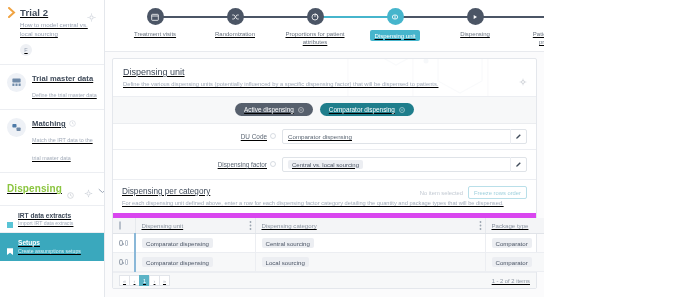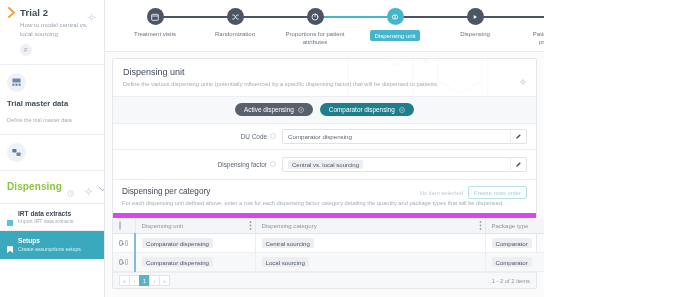--- a/index.html
+++ b/index.html
@@ -2,21 +2,21 @@
 <html><head>
 <meta charset="utf-8">
 <style>
   * { box-sizing: border-box; margin: 0; padding: 0; }
   html, body {
     width: 680px; height: 297px;
     font-family: "Liberation Sans", sans-serif;
     background: #ffffff;
     overflow: hidden;
   }
-  .app { display: flex; width: 544px; height: 297px; }
+  .app { display: flex; width: 544px; height: 297px; text-decoration: underline; }
 
   
   .sidebar {
     width: 105px; height: 297px;
     background: #ffffff;
     border-right: 1px solid #e4e7ec;
     display: flex; flex-direction: column;
     overflow: hidden;
     flex: none;
   }
@@ -43,21 +43,20 @@
     width: 12px; height: 12px; border-radius: 50%;
     background: #eef0f4; color: #98a2b3;
     font-size: 5.5px; display: flex; align-items: center; justify-content: center;
   }
 
   .nav-card {
     display: flex; gap: 6px; align-items: flex-start;
     padding: 8px 7px;
     border-bottom: 1px solid #eceef2;
     cursor: pointer;
-    flex-direction: column;
   }
   .nav-ico {
     width: 19px; height: 19px; border-radius: 50%;
     background: #eef1f6; flex: none;
     display: flex; align-items: center; justify-content: center;
   }
   .nav-txt { padding-top: 1px; min-width: 0; }
   .nav-title {
     font-size: 7.6px; font-weight: bold; color: #3f4a59; letter-spacing: .05px;
     display: flex; align-items: center; gap: 3px;
@@ -261,20 +260,32 @@
         <span class="nav-desc">Define the trial master data</span>
       </span>
     </div>
 
     <div class="nav-card">
       <span class="nav-ico">
         <svg width="11" height="11" viewBox="0 0 16 16">
             <rect x="2" y="3" width="6" height="5" rx="1" fill="#4e7ba8"></rect>
             <rect x="8" y="8" width="6" height="5" rx="1" fill="#6f8aa8"></rect>
           </svg>
+      </span>
+      <span class="nav-txt">
+        <span class="nav-title">
+          <span>Matching</span>
+          <span class="clk">
+            <svg width="7" height="7" viewBox="0 0 16 16">
+                <circle cx="8" cy="8" r="6.5" fill="none" stroke="#98a2b3" stroke-width="1.4"></circle>
+                <path d="M8 4 L8 8 L11 9.5" stroke="#98a2b3" stroke-width="1.4" fill="none"></path>
+              </svg>
+          </span>
+        </span>
+        <span class="nav-desc">Match the IRT data to the trial master data</span>
       </span>
     </div>
 
 
     <div class="hypothesis-bar">
       <span class="hypothesis-title">Dispensing</span>
       <span class="clk">
         <svg width="7" height="7" viewBox="0 0 16 16">
             <circle cx="8" cy="8" r="6.5" fill="none" stroke="#8b94a1" stroke-width="1.6"></circle>
             <path d="M8 4 L8 8 L11 9.5" stroke="#8b94a1" stroke-width="1.6" fill="none"></path>

